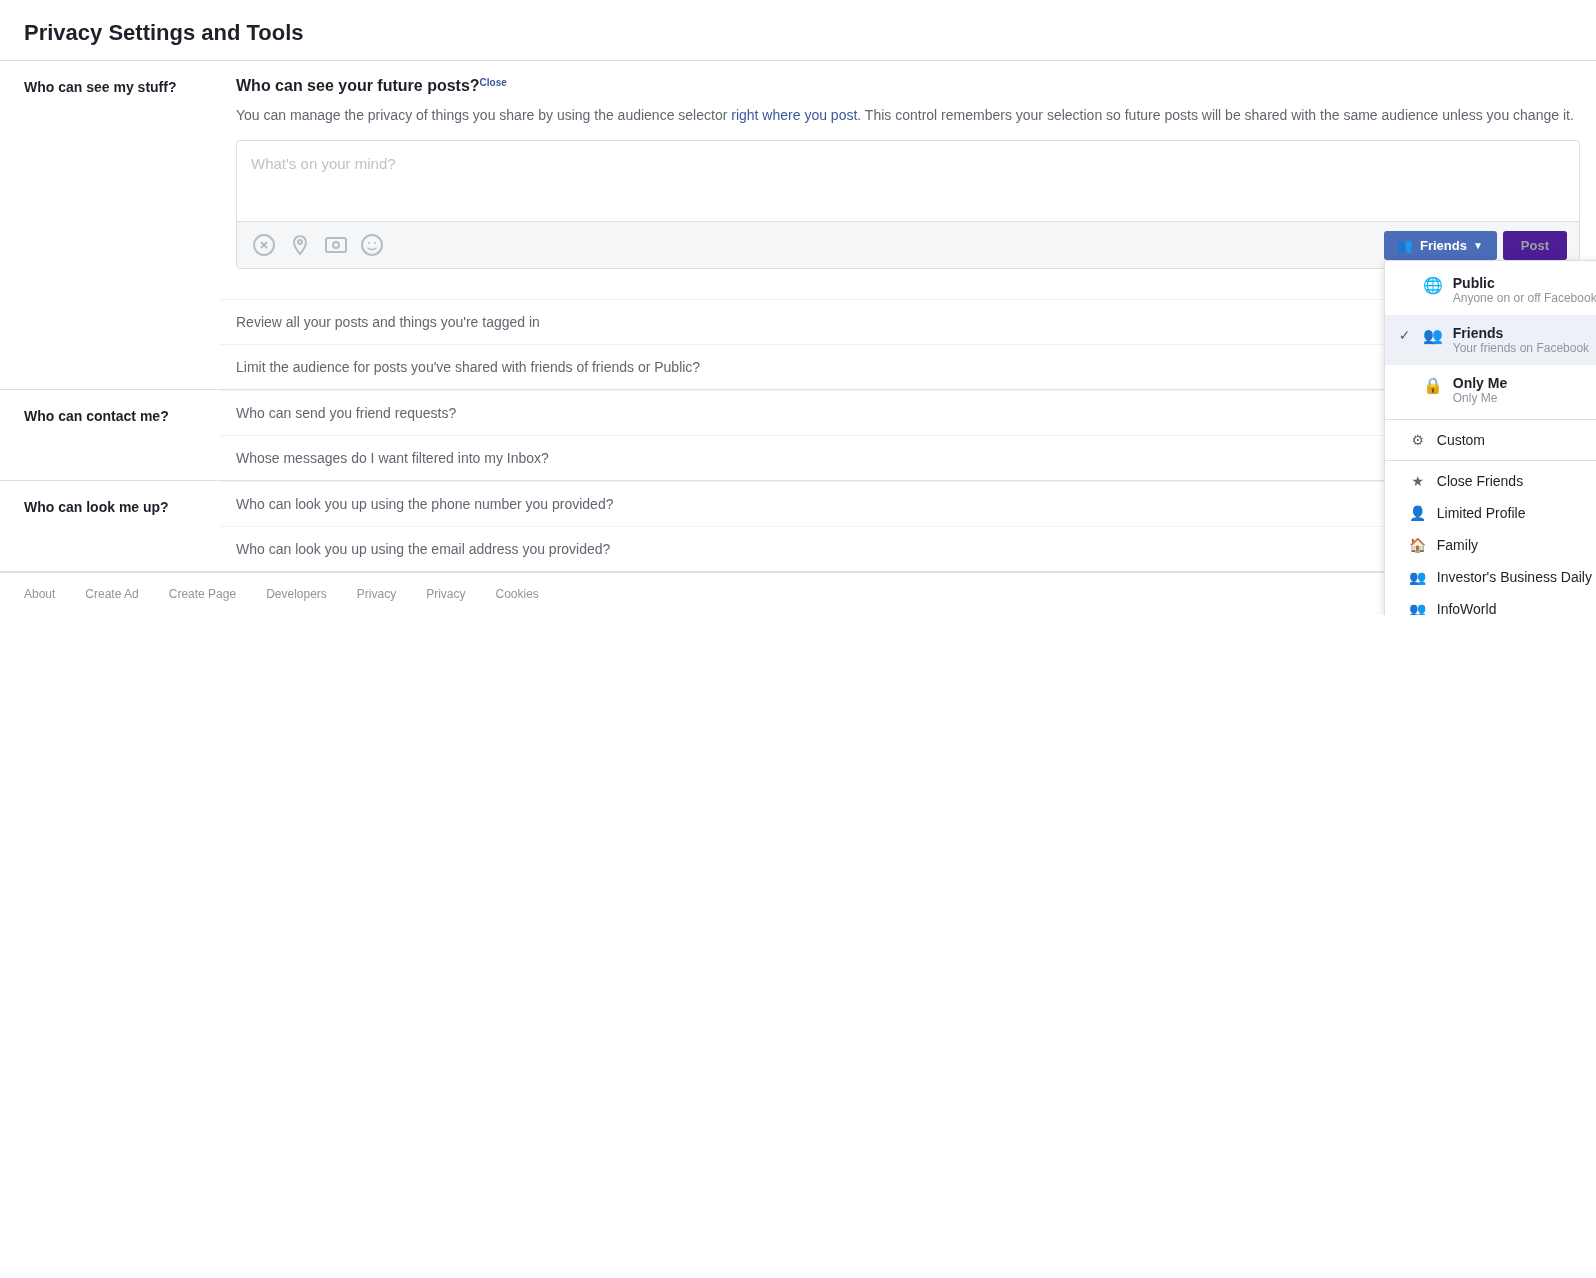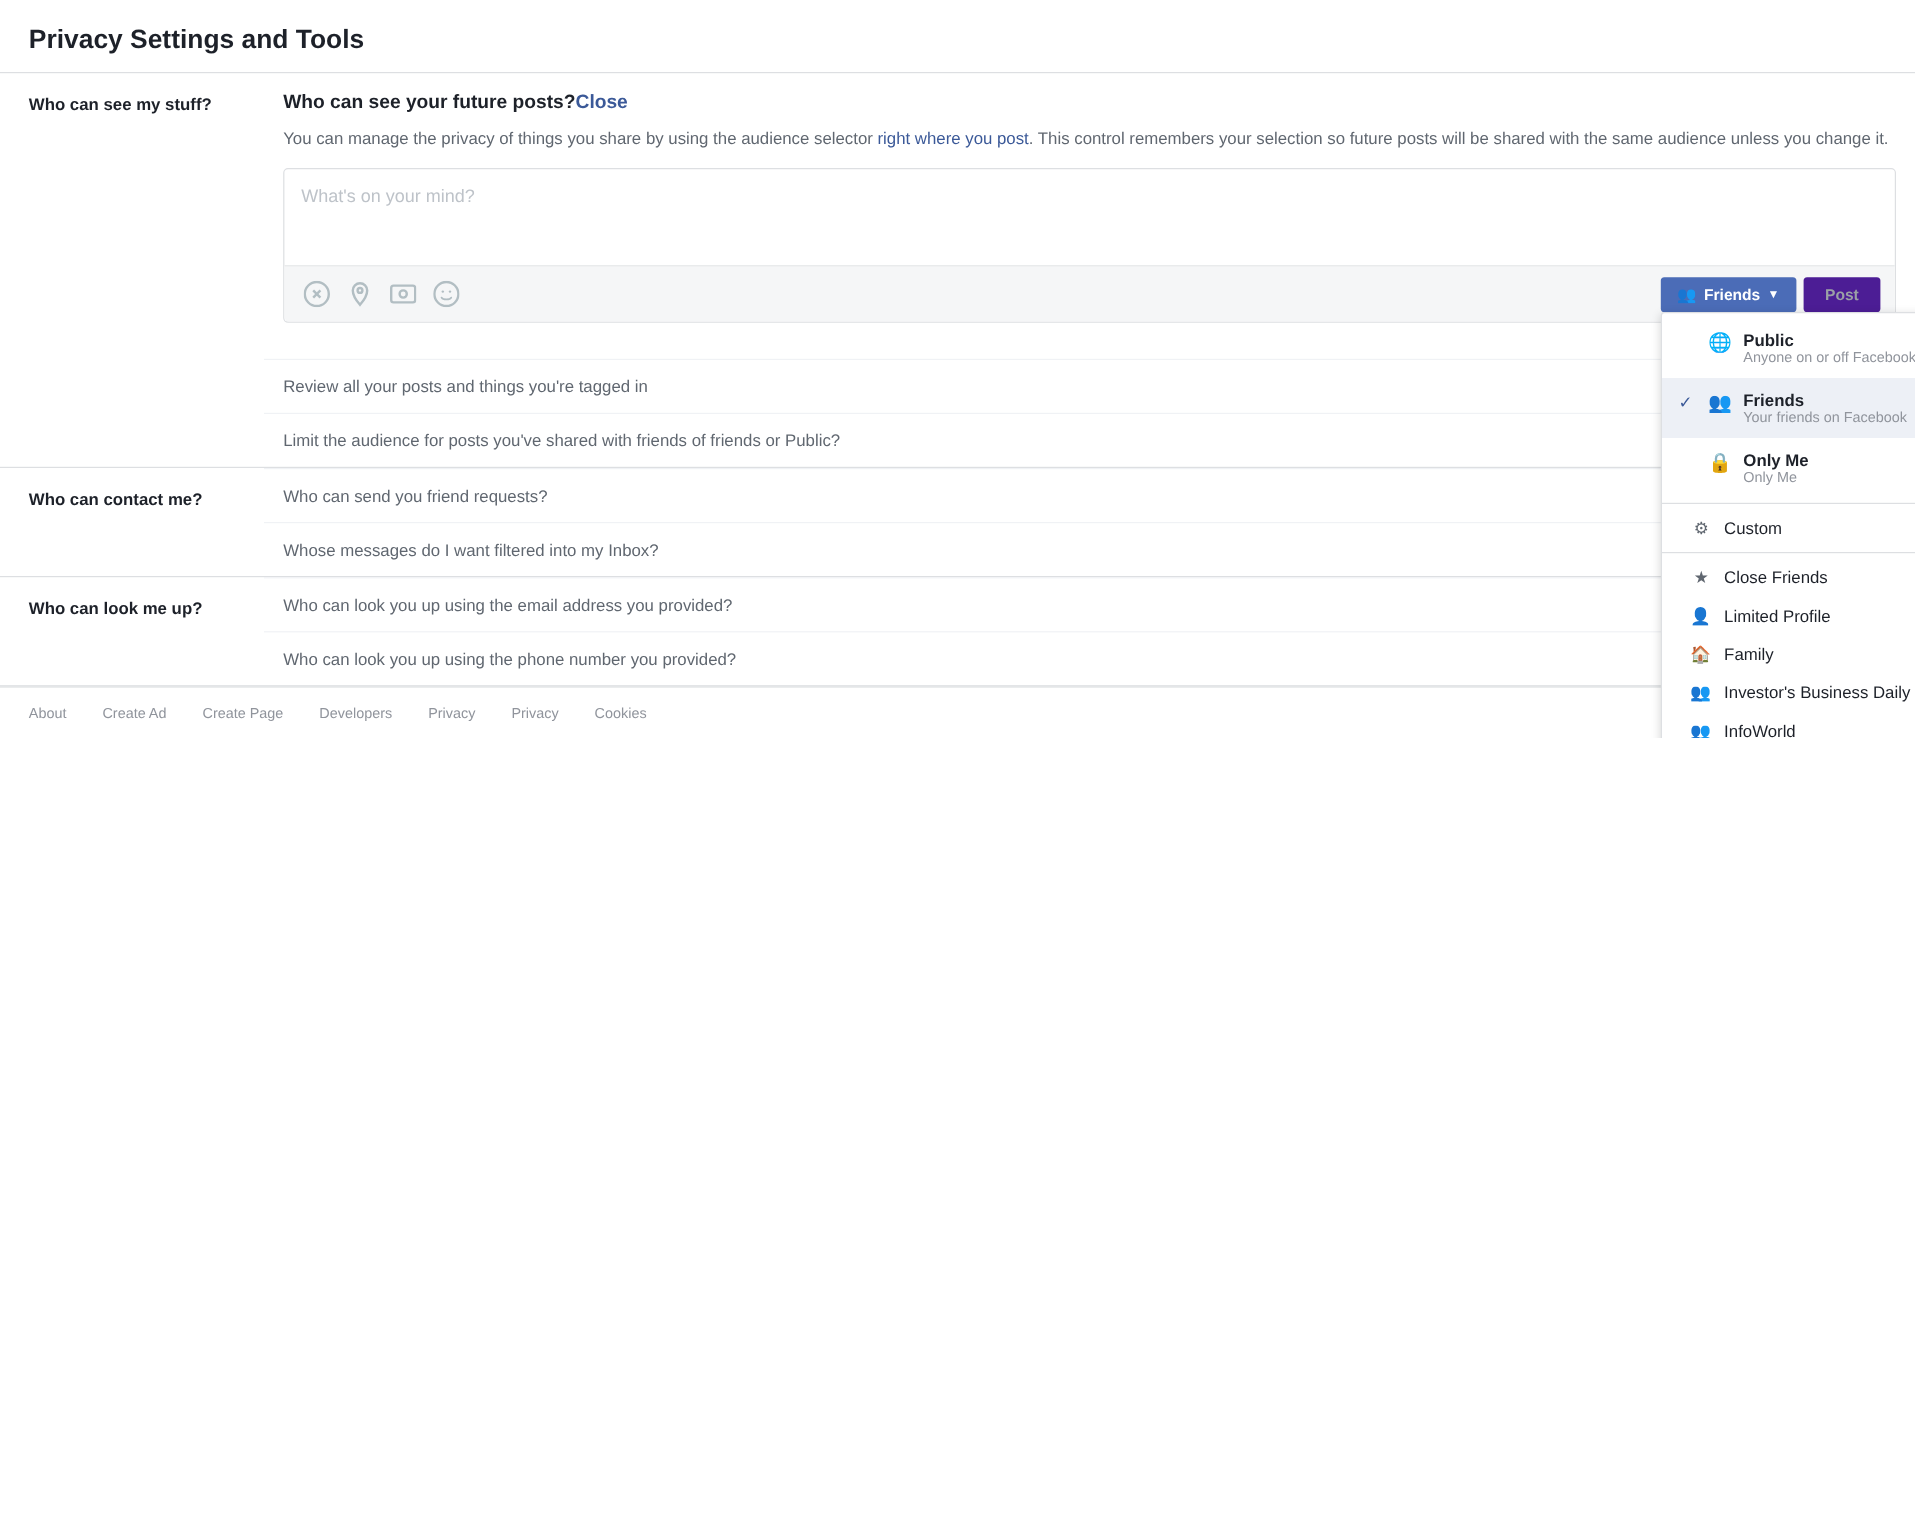--- a/index.html
+++ b/index.html
@@ -27,21 +27,21 @@
       align-items: flex-start;
       margin-bottom: 10px;
     }
     .future-posts-title {
       font-weight: bold;
       font-size: 16px;
       color: #1d2129;
     }
     .close-btn {
       color: #3b5998;
-      font-size: 16px;
+      font-size: 10px;
       font-weight: 600;
       cursor: pointer;
     }
     .future-posts-desc {
       font-size: 14px;
       color: #606770;
       line-height: 1.5;
       margin-bottom: 14px;
     }
     .future-posts-desc a {
@@ -402,25 +402,25 @@
         <span class="activity-log-text">Whose messages do I want filtered into my Inbox?</span>
         <span class="action-link">Edit</span>
       </div>
     </div>
   </div>
 
   <div class="who-section">
     <div class="who-left">Who can look me up?</div>
     <div class="who-right">
       <div class="activity-log-row">
+        <span class="activity-log-text">Who can look you up using the phone number you provided?</span>
+        <span class="action-link">Edit</span>
+      </div>
+      <div class="activity-log-row">
         <span class="activity-log-text">Who can look you up using the email address you provided?</span>
-        <span class="action-link">Edit</span>
-      </div>
-      <div class="activity-log-row">
-        <span class="activity-log-text">Who can look you up using the phone number you provided?</span>
         <span class="action-link">Edit</span>
       </div>
     </div>
   </div>
 
 </div>
 
 <div class="footer">
   <span class="footer-link">About</span>
   <span class="footer-link">Create Ad</span>

